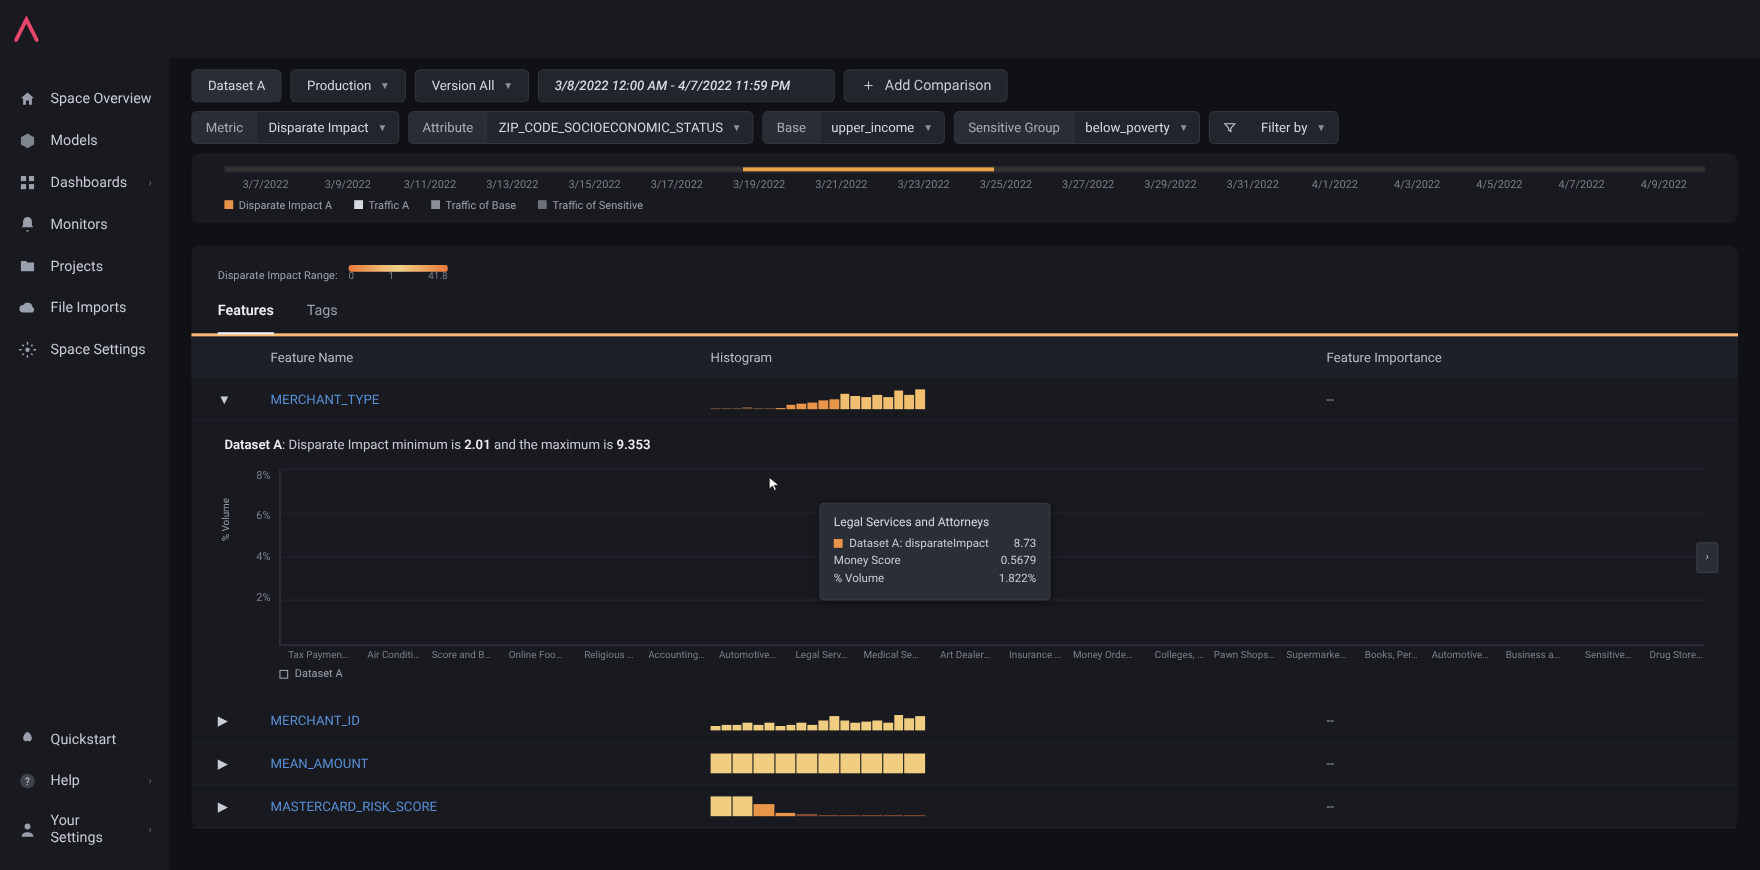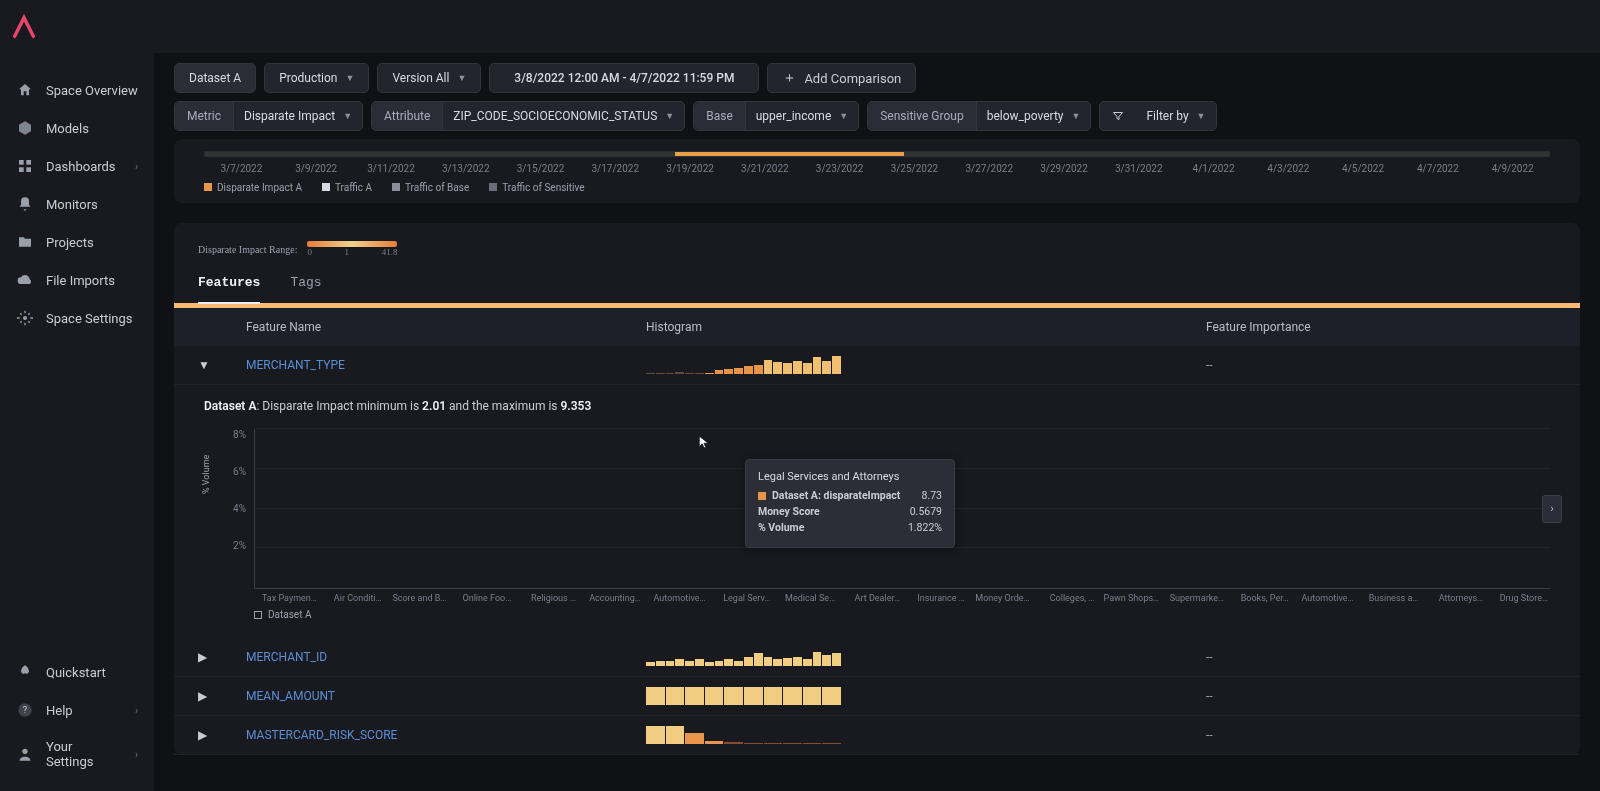--- a/index.html
+++ b/index.html
@@ -36,25 +36,25 @@
 .timeline-ticks { display:flex; gap:0; font-size:10px; color:#7a7f8a; }
 .timeline-ticks span { flex:1; text-align:center; }
 .timeline-strip { height:6px; background:linear-gradient(90deg,#333 0%, #333 35%, #e8a04a 35%, #e8a04a 52%, #333 52%, #333 100%); margin-bottom:6px; border:1px solid #2a2d35;}
 .legend-row { display:flex; gap:20px; margin-top:8px; font-size:10px; color:#9aa0ab; align-items:flex-start; }
 .legend-row .sq { width:8px; height:8px; display:inline-block; margin-right:5px; }
 
 
 .breakdown { background:#181a20; border-radius:8px; padding:18px 0 0 0; }
 .bd-header { display:flex; align-items:center; padding:0 24px; }
 .bd-title { font-size:17px; color:#e6e8ee; font-weight:500; flex:1; }
-.bd-range { font-size:10px; color:#9aa0ab; display:flex; align-items:center; gap:10px;font-family:Liberation Serif, serif; }
+.bd-range { font-size:10px; color:#9aa0ab; display:flex; align-items:flex-end; gap:10px; }
 .grad-bar { width:90px; height:6px; background:linear-gradient(90deg,#e77a3a,#f0d28a,#e77a3a); border-radius:2px;}
 .grad-ticks { display:flex; justify-content:space-between; width:90px; font-size:9px; color:#7a7f8a;}
 
-.tabs { display:flex; gap:30px; padding:18px 24px 0 24px; border-bottom:5px solid #fdba74;font-family:Liberation Mono, monospace; }
+.tabs { display:flex; gap:30px; padding:18px 24px 0 24px; border-bottom:3px solid #fdba74; }
 .tab { padding-bottom:12px; color:#9aa0ab; cursor:pointer; font-size:13px; }
 .tab.active { color:#eef0f5; border-bottom:2px solid #eef0f5; font-weight:600; margin-bottom:-1px;}
 
 .thead { display:flex; padding:12px 24px; background:#1e2027; font-size:12px; color:#b8bcc6; }
 .col-exp { width:48px; }
 .col-name { width:400px; }
 .col-hist { width:560px; }
 .col-imp { flex:1; }
 
 .trow { display:flex; padding:10px 24px; align-items:center; border-bottom:1px solid #20232a; font-size:12px; }
@@ -82,21 +82,21 @@
 .xlabels { display:flex; margin-left:50px; font-size:9px; color:#7a7f8a; }
 .xlabels span { flex:1; text-align:right; overflow:hidden; white-space:nowrap; text-overflow:ellipsis; padding:4px 2px 0 2px;}
 .next-btn { position:absolute; right:-12px; top:50%; transform:translateY(-50%); width:20px; height:28px; background:#2a2d35; border:1px solid #3a3d45; display:flex; align-items:center; justify-content:center; color:#c8ccd4; font-size:10px; cursor:pointer; border-radius:3px;}
 .chart-legend { margin-left:50px; margin-top:6px; font-size:10px; color:#9aa0ab; display:flex; align-items:center; gap:6px;}
 .chart-legend .sq { width:8px; height:8px; border:1px solid #9aa0ab; }
 
 
 .tooltip { position:absolute; background:#2b2e36; border:1px solid #3a3d45; border-radius:4px; padding:10px 12px; font-size:11px; color:#c8ccd4; z-index:50; width:210px; box-shadow:0 2px 8px rgba(0,0,0,0.4);}
 .tooltip .tt-title { font-size:11px; margin-bottom:6px; color:#d7dae2; }
 .tooltip .tt-row { display:flex; justify-content:space-between; align-items:center; margin:3px 0; font-size:10.5px;}
-.tooltip .tt-row .left { display:flex; align-items:center; gap:6px;font-weight:bold; }
+.tooltip .tt-row .left { display:flex; align-items:center; gap:6px; }
 .ttmark { width:8px; height:8px; background:#e8954a; display:inline-block; }
 
 .cursor-img { position:absolute; width:14px; height:18px; z-index:60; pointer-events:none;}
 
 </style>
 </head>
 <body>
 
 <div class="topstrip">
   <svg class="logo" viewBox="0 0 24 24">
@@ -218,21 +218,21 @@
           <span>Production</span>
           <span class="caret">▼</span>
         </span>
       </div>
     <div class="pill solo">
         <span class="val">
           <span>Version All</span>
           <span class="caret">▼</span>
         </span>
       </div>
-    <div class="pill solo" style="min-width:270px; justify-content:center;">
+    <div class="pill solo" style="min-width:270px; justify-content:flex-start;font-style:italic;">
         <span class="val" style="font-weight:500;">3/8/2022 12:00 AM - 4/7/2022 11:59 PM</span>
       </div>
     <div class="pill solo addcomp">
         <span class="plus">＋</span>
         <span>Add Comparison</span>
       </div>
   </div>
 
   <div class="fbar">
     <div class="pill">
@@ -471,21 +471,21 @@
             <span>Medical Se…</span>
             <span>Art Dealer…</span>
             <span>Insurance …</span>
             <span>Money Orde…</span>
             <span>Colleges, …</span>
             <span>Pawn Shops…</span>
             <span>Supermarke…</span>
             <span>Books, Per…</span>
             <span>Automotive…</span>
             <span>Business a…</span>
-            <span>Attorneys…</span>
+            <span>Sensitive…</span>
             <span>Drug Store…</span>
           </div>
     <div class="chart-legend">
             <span class="sq"></span>
             <span>Dataset A</span>
           </div>
   </div>
         <div class="trow">
     <div class="exp">▶</div>
     <div class="fname">MERCHANT_ID</div>

